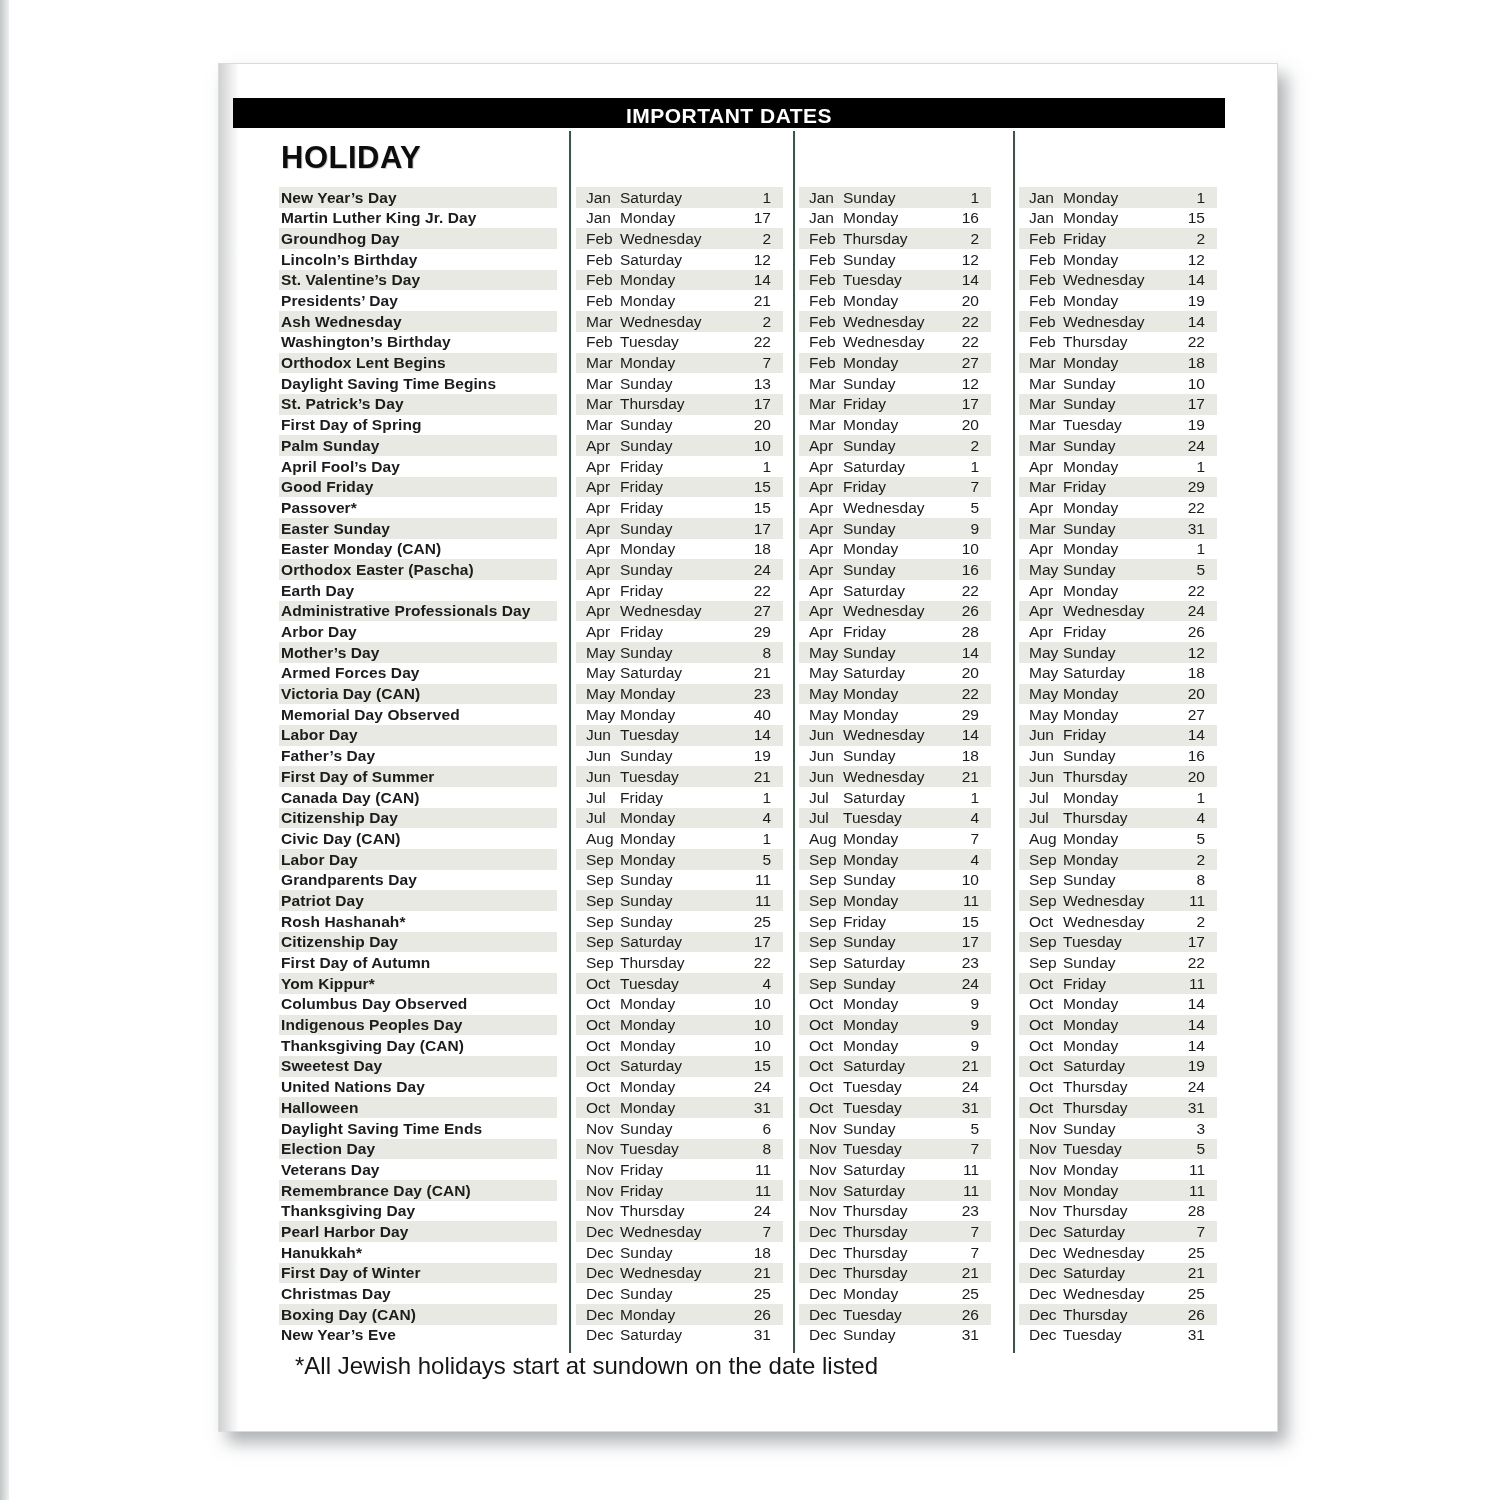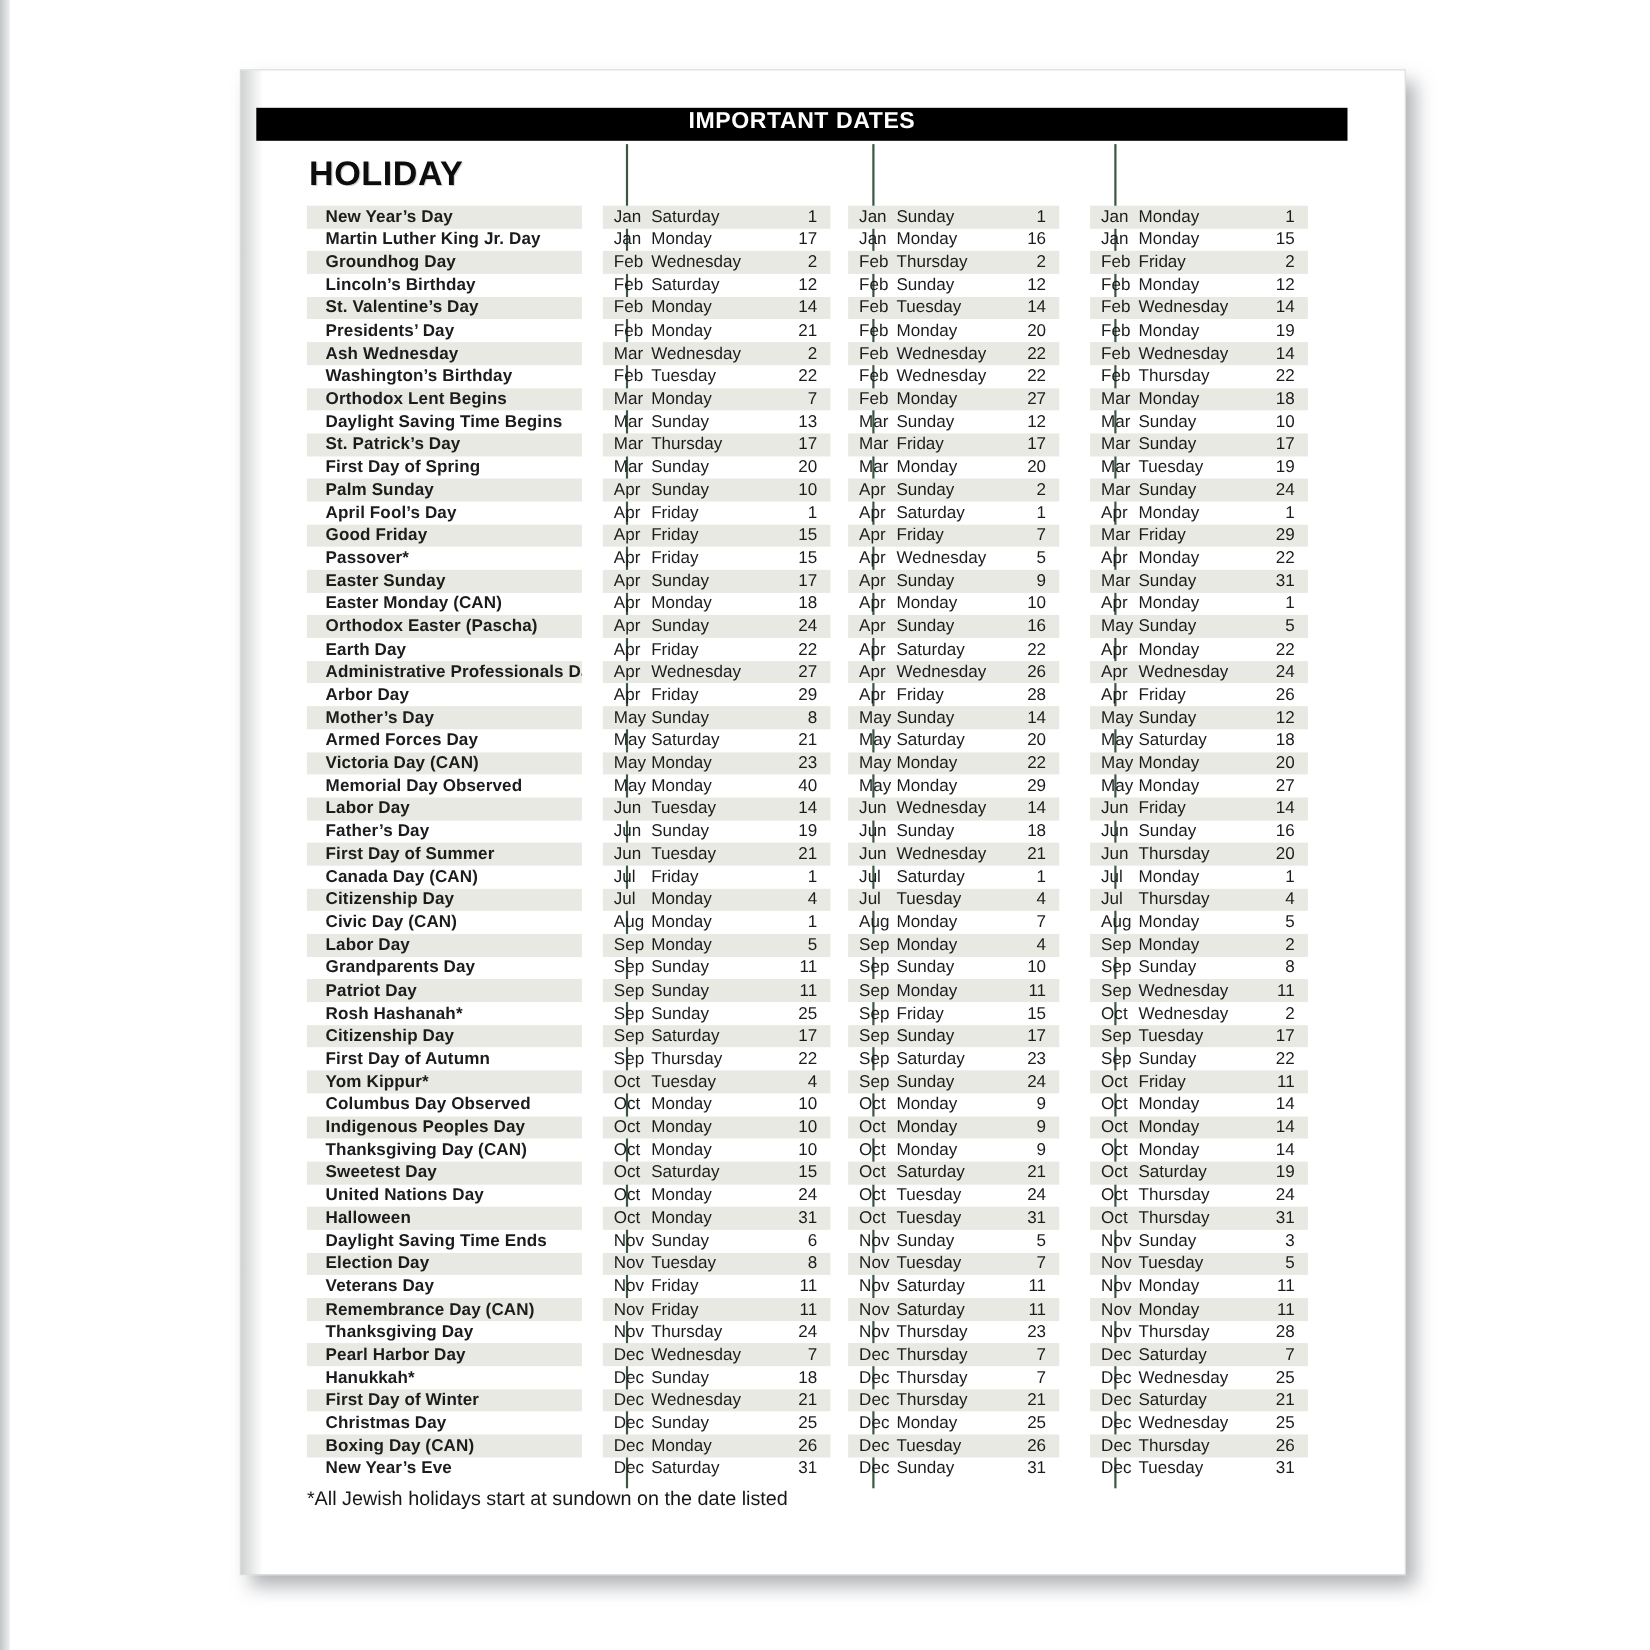--- a/index.html
+++ b/index.html
@@ -39,21 +39,21 @@
     width: 20px; height: 100%;
     background: linear-gradient(to right, #cfd2d0, rgba(255,255,255,0));
     pointer-events: none;
   }
   .header-bar {
     position: absolute;
     left: 14px; top: 34px;
     width: 992px; height: 30px;
     background: #000000;
     display: flex;
-    align-items: flex-start;
+    align-items: flex-end;
     justify-content: center;
   }
   .header-bar span {
     color: #ffffff;
     font-size: 21px;
     font-weight: bold;
     letter-spacing: 0.5px;
   }
   .section-title {
     position: absolute;
@@ -91,22 +91,22 @@
   .cell {
     height: 100%;
     display: flex;
     align-items: center;
     box-sizing: border-box;
     color: #1c1c1c;
     font-size: 15.5px;
     line-height: 1;
   }
   .cell-name {
-    width: 250px;
-    padding-left: 17px;
+    width: 278px;
+    padding-left: 2px;
     font-weight: bold;
     letter-spacing: 0.1px;
     white-space: nowrap;
     overflow: hidden;
   }
   .cell-g1 { width: 207px; margin-left: 19px; }
   .cell-g2 { width: 192px; margin-left: 16px; }
   .cell-g3 { width: 198px; margin-left: 28px; }
   .row.striped .cell { background: #e9e9e3; }
   .mon {
@@ -118,22 +118,22 @@
   .dow { flex: 1; }
   .num {
     width: 40px;
     text-align: right;
     padding-right: 12px;
     box-sizing: border-box;
     flex-shrink: 0;
   }
   .footnote {
     position: absolute;
-    left: 60px; top: 1288px;
-    font-size: 18px;
+    left: 76px; top: 1288px;
+    font-size: 24px;
     color: #161616;
   }
 </style>
 </head>
 <body>
 
 <div class="canvas">
   <div class="left-strip"></div>
 
   <div class="page">

